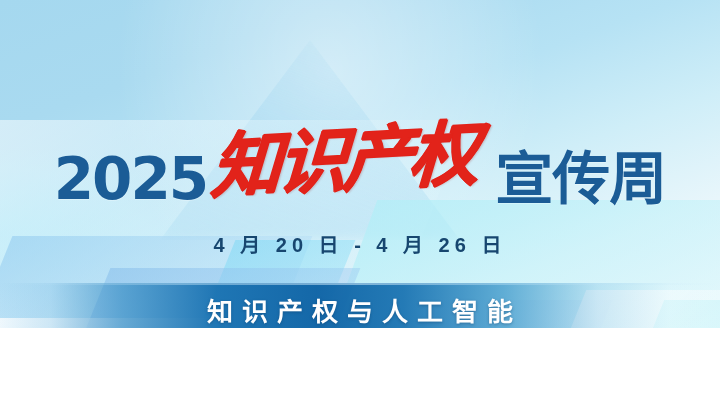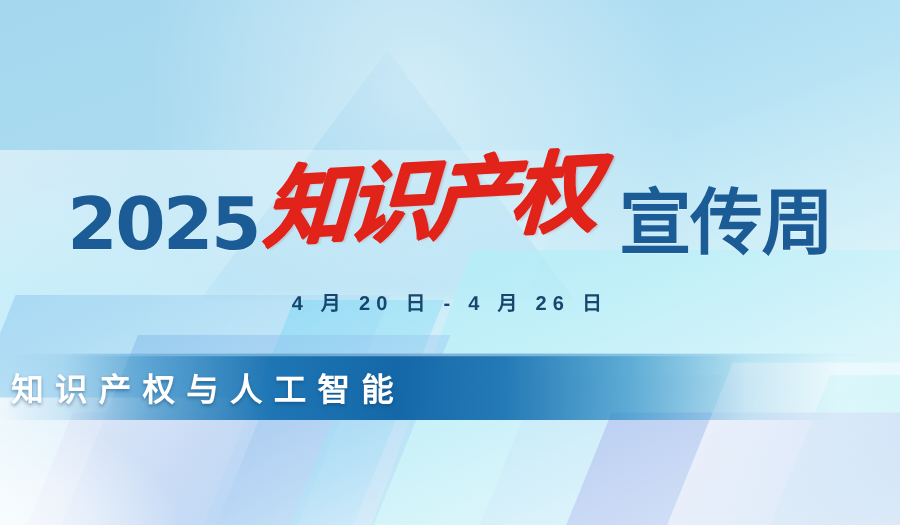--- a/index.html
+++ b/index.html
@@ -5,21 +5,21 @@
 <style>
   html, body {
     margin: 0;
     padding: 0;
     background: #ffffff;
   }
 
   #banner {
     position: relative;
     width: 720px;
-    height: 420px;
+    height: 328px;
     overflow: hidden;
     font-family: "Liberation Sans", "DejaVu Sans", sans-serif;
     
     background:
       linear-gradient(160deg,
         #a5d8ef 0%,
         #a9daf0 22%,
         #b6e2f4 42%,
         #cfeef8 60%,
         #e8f6fb 78%,
@@ -241,21 +241,21 @@
     margin-left: 16px;
   }
 
   
 
   #date-line {
     position: absolute;
     left: 0; top: 229px;
     width: 720px;
     text-align: center;
-    font-size: 16px;
+    font-size: 20px;
     font-weight: 700;
     color: #17466f;
     letter-spacing: 5px;
     white-space: nowrap;
   }
 
   
 
   #slogan-bar {
     position: absolute;
@@ -268,20 +268,21 @@
         rgba( 58,143,197,0.70)  17%,
         rgba( 20,110,175,0.92)  30%,
         rgba( 14, 99,165,0.96)  44%,
         rgba( 22,112,176,0.92)  56%,
         rgba( 52,146,199,0.72)  70%,
         rgba(120,190,226,0.32)  83%,
         rgba(215,238,250,0.06)  93%,
         rgba(255,255,255,0.00) 100%);
     display: flex;
     align-items: center;
+    justify-content: center;
   }
 
   
   #slogan-bar::before {
     content: "";
     position: absolute;
     left: 0; top: 0;
     width: 100%; height: 2px;
     background: linear-gradient(90deg,
         rgba(255,255,255,0) 0%,

